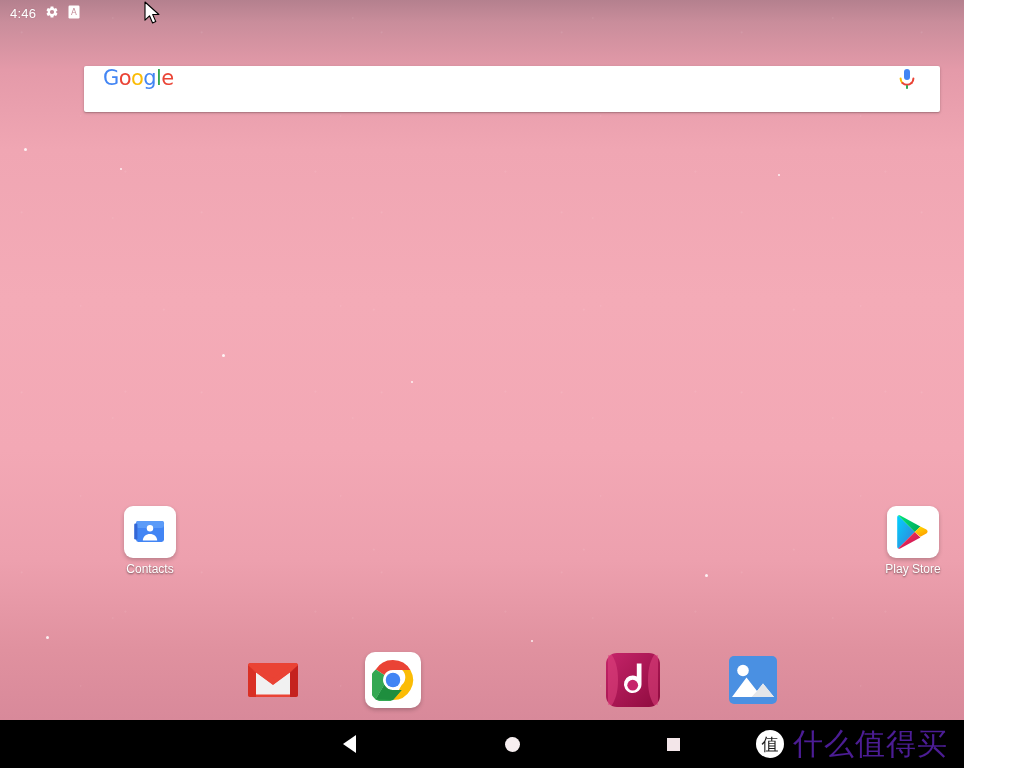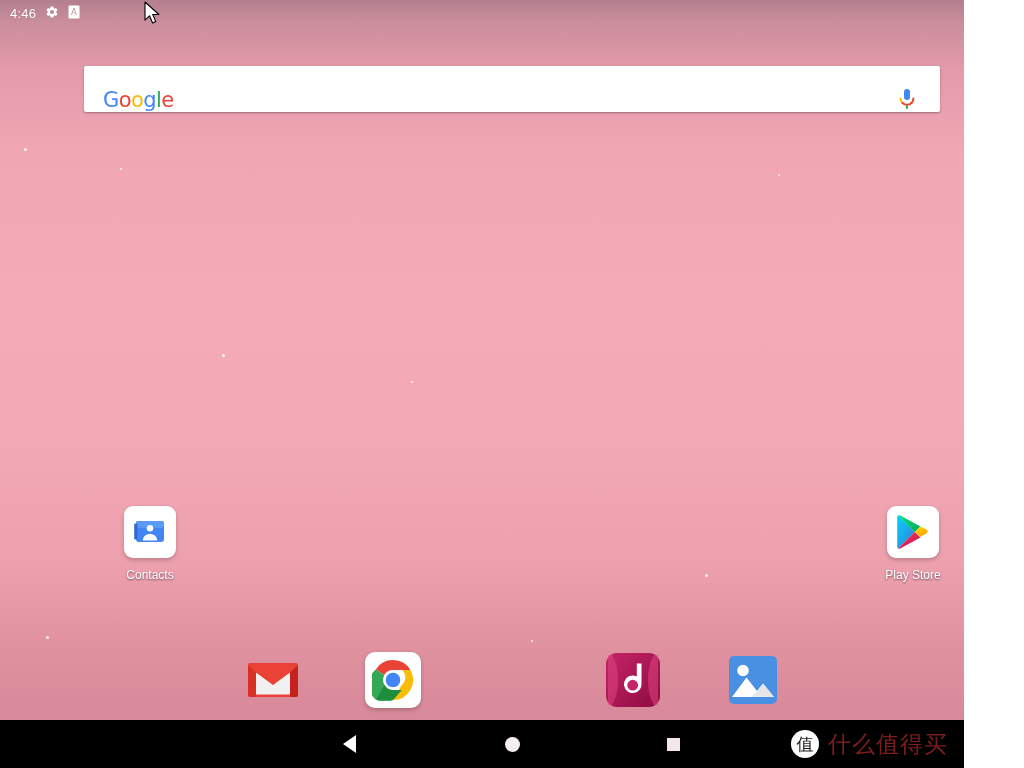--- a/index.html
+++ b/index.html
@@ -86,21 +86,21 @@
   .search-bar {
     position: absolute;
     left: 84px;
     top: 66px;
     width: 856px;
     height: 46px;
     background: #ffffff;
     border-radius: 2px;
     box-shadow: 0 1px 3px rgba(0,0,0,0.22), 0 1px 1px rgba(0,0,0,0.12);
     display: flex;
-    align-items: flex-end;
+    align-items: flex-start;
     z-index: 20;
   }
   .google-logo {
     margin-left: 19px;
     font-size: 21px;
     letter-spacing: -0.6px;
     font-family: "DejaVu Sans", sans-serif;
     font-weight: 400;
     user-select: none;
   }
@@ -132,21 +132,21 @@
     height: 52px;
     border-radius: 9px;
     background: #ffffff;
     box-shadow: 0 2px 4px rgba(0,0,0,0.22);
     display: flex;
     align-items: center;
     justify-content: center;
     overflow: hidden;
   }
   .app-label {
-    margin-top: 10px;
+    margin-top: 4px;
     font-size: 12px;
     color: #ffffff;
     text-shadow: 0 1px 2px rgba(0,0,0,0.55);
     white-space: nowrap;
     font-family: "Liberation Sans", sans-serif;
   }
   #app-contacts { left: 95px; top: 506px; }
   #app-playstore { left: 858px; top: 506px; }
 
   
@@ -233,22 +233,22 @@
     background: #ffffff;
     color: #1a1a1a;
     display: flex;
     align-items: center;
     justify-content: center;
     font-size: 17px;
     font-family: "DejaVu Sans", sans-serif;
     line-height: 1;
   }
   .wm-text {
-    color: #7f1d1d;
-    font-size: 23px;
+    color: #4c1d95;
+    font-size: 30px;
     letter-spacing: 1px;
     font-family: "DejaVu Sans", sans-serif;
   }
 
   
   .cursor {
     position: absolute;
     left: 144px;
     top: 1px;
     z-index: 90;

